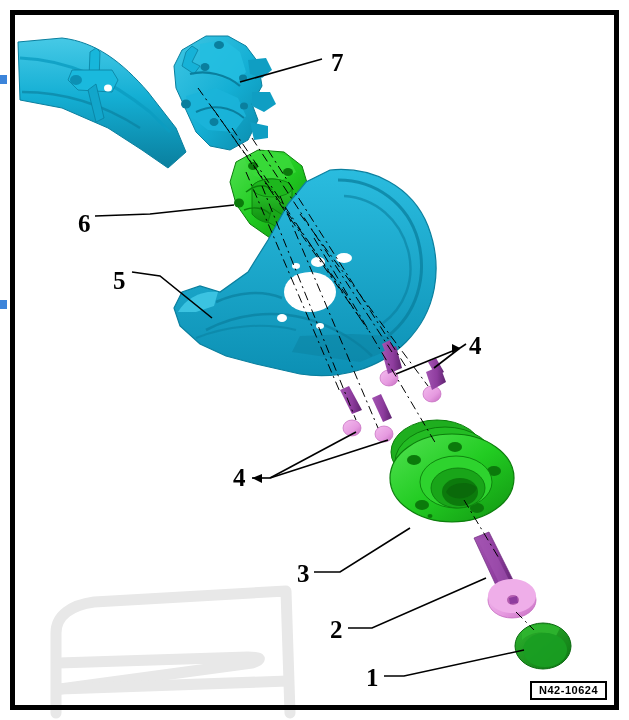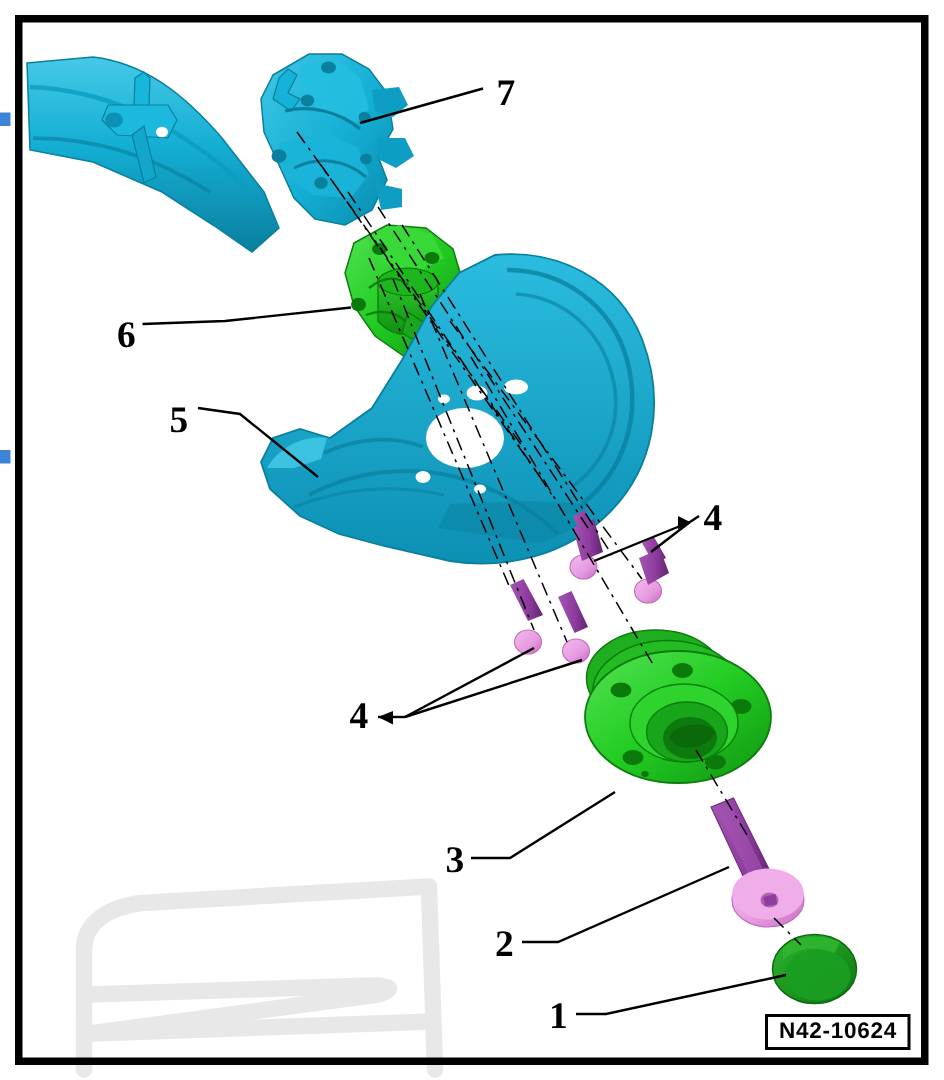--- a/index.html
+++ b/index.html
@@ -32,21 +32,21 @@
     position:absolute;font-family:"Liberation Serif",serif;font-weight:bold;
     font-size:25px;color:#000;line-height:1;user-select:none;
   }
 
   
   .figid{
     position:absolute;right:22px;bottom:20px;
     border:2px solid #000;background:#fff;
     padding:1px 7px 2px 7px;
     font-family:"Liberation Sans",sans-serif;
-    font-size:15px;font-weight:bold;letter-spacing:.5px;color:#000;
+    font-size:11px;font-weight:bold;letter-spacing:.5px;color:#000;
     white-space:nowrap;
   }
 
   
   .watermark{position:absolute;left:38px;bottom:0px;width:290px;height:135px;opacity:1;}
 </style>
 </head>
 <body>
 
 <div id="stage">

